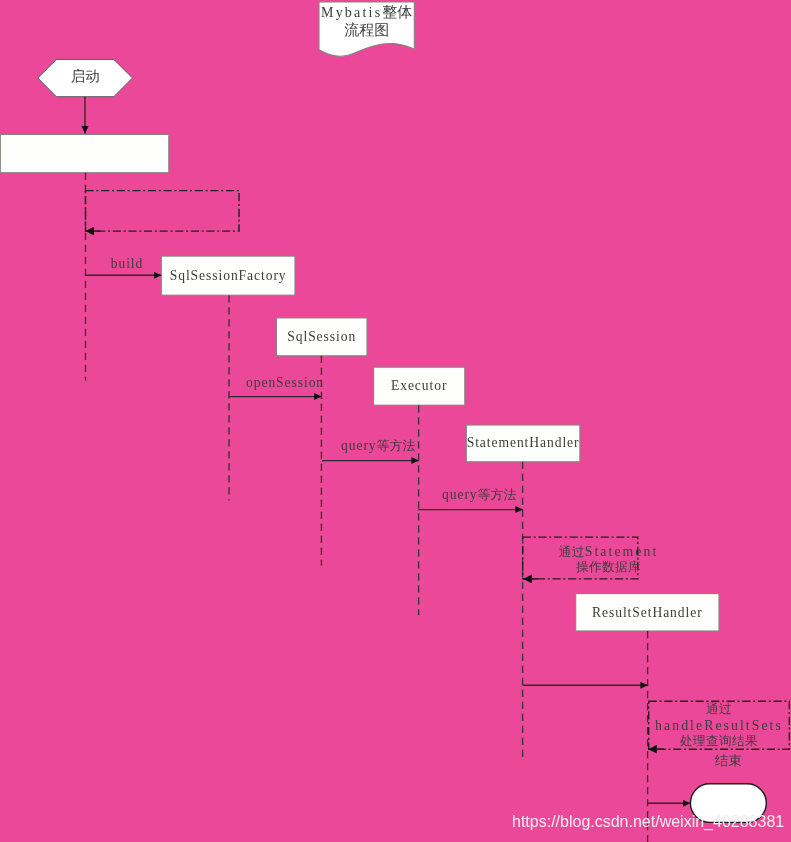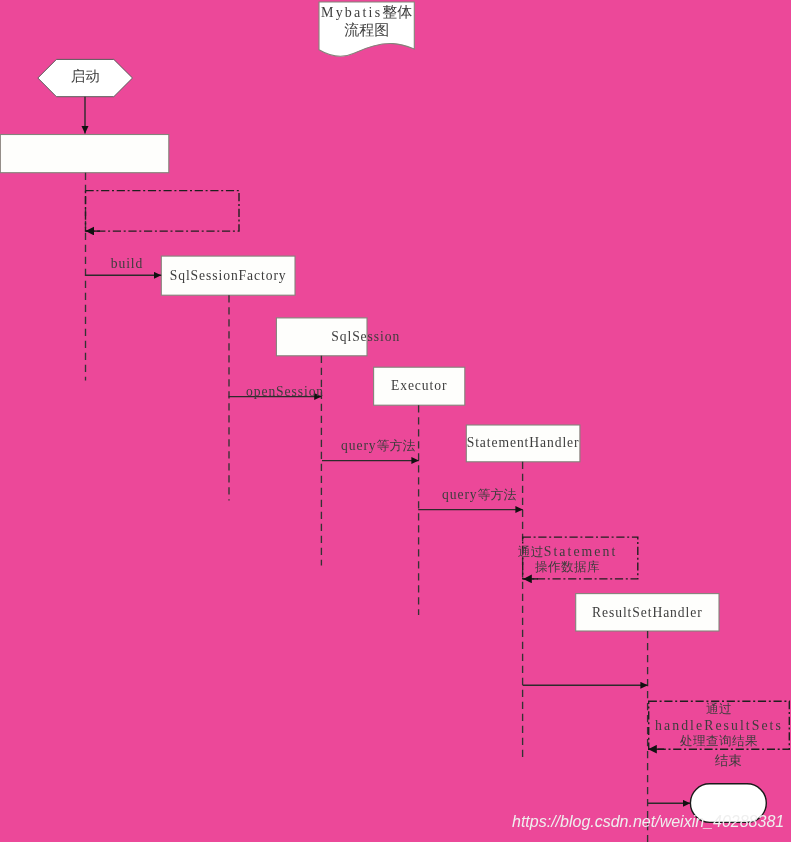--- a/index.html
+++ b/index.html
@@ -17,21 +17,21 @@
   .lat{font-size:13.6px;letter-spacing:0.92px;}
   .boxtx{font-size:13.6px;letter-spacing:0.92px;}
   .note{line-height:17px;font-size:12.6px;letter-spacing:0.4px;}
   .note .lat{font-size:13.8px;letter-spacing:2.05px;}
   .ttl{line-height:17.6px;font-size:15px;}
   .ttl .lat{font-size:14px;letter-spacing:2.2px;}
   .startlbl{font-size:14.5px;}
   .endlbl{font-size:13.5px;}
 
   .wm{position:absolute;font-family:"Liberation Sans",sans-serif;font-size:16px;
-      color:#efefef;white-space:pre;letter-spacing:0px;font-style:italic;}
+      color:#efefef;white-space:pre;letter-spacing:0px;}
 </style>
 </head>
 <body>
 
 <div id="page">
 
 <svg class="layer" viewBox="0 0 791 842">
   <defs>
     <marker id="arr" markerWidth="8" markerHeight="8" refX="7.4" refY="3.7" orient="auto" markerUnits="userSpaceOnUse">
       <path d="M0,0.2 L7.4,3.7 L0,7.2 Z" fill="#111"></path>
@@ -78,32 +78,32 @@
   <line x1="647.6" y1="803.3" x2="690.2" y2="803.3" stroke="#2b2b2b" stroke-width="1.4" marker-end="url(#arr)"></line>
 
   <rect x="690.4" y="783.8" width="75.9" height="38.6" rx="19.3" ry="19.3" fill="#fff" stroke="#1a1a1a" stroke-width="1.4"></rect>
 </svg>
 
 <div class="tx ttl" style="left:319px;top:4px;width:95.3px;"><span class="lat">Mybatis</span><span>整体</span><br><span>流程图</span></div>
 
 <div class="tx startlbl" style="left:37.8px;top:67.3px;width:94.7px;">启动</div>
 
 <div class="tx boxtx" style="left:161.3px;top:267.6px;width:133.7px;">SqlSessionFactory</div>
-<div class="tx boxtx" style="left:276.4px;top:329.0px;width:90.6px;padding-left:44px;">SqlSession</div>
+<div class="tx boxtx" style="left:276.4px;top:329.0px;width:90.6px;">SqlSession</div>
 <div class="tx boxtx" style="left:373.6px;top:377.7px;width:91.2px;">Executor</div>
 <div class="tx boxtx" style="left:466.3px;top:435.1px;width:113.6px;">StatementHandler</div>
 <div class="tx boxtx" style="left:575.7px;top:604.6px;width:143.3px;">ResultSetHandler</div>
 
 <div class="tx boxtx" style="left:95px;top:256.4px;width:64px;">build</div>
-<div class="tx boxtx" style="left:246px;top:375.0px;width:75px;margin-top:9px;">openSession</div>
+<div class="tx boxtx" style="left:246px;top:375.0px;width:75px;">openSession</div>
 <div class="tx" style="left:341px;top:436.8px;width:74px;"><span class="lat">query</span><span>等方法</span></div>
 <div class="tx" style="left:442px;top:485.8px;width:74px;"><span class="lat">query</span><span>等方法</span></div>
 
 
-<div class="tx note" style="left:510px;top:543.6px;width:115.1px;line-height:15.5px;"><span>通过</span><span class="lat">Statement</span><br><span>操作数据库</span></div>
+<div class="tx note" style="left:551px;top:543.6px;width:115.1px;line-height:15.5px;"><span>通过</span><span class="lat">Statement</span><br><span>操作数据库</span></div>
 
 <div class="tx note" style="left:648.7px;top:702.4px;width:140.6px;line-height:15.2px;"><span>通过</span><br><span class="lat">handleResultSets</span><br><span>处理查询结果</span></div>
 
 <div class="tx endlbl" style="left:690.4px;top:752px;width:75.9px;">结束</div>
 
 <div class="wm" style="left:512px;top:813px;">https://blog.csdn.net/weixin_40288381</div>
 
 </div>
 
 </body></html>

